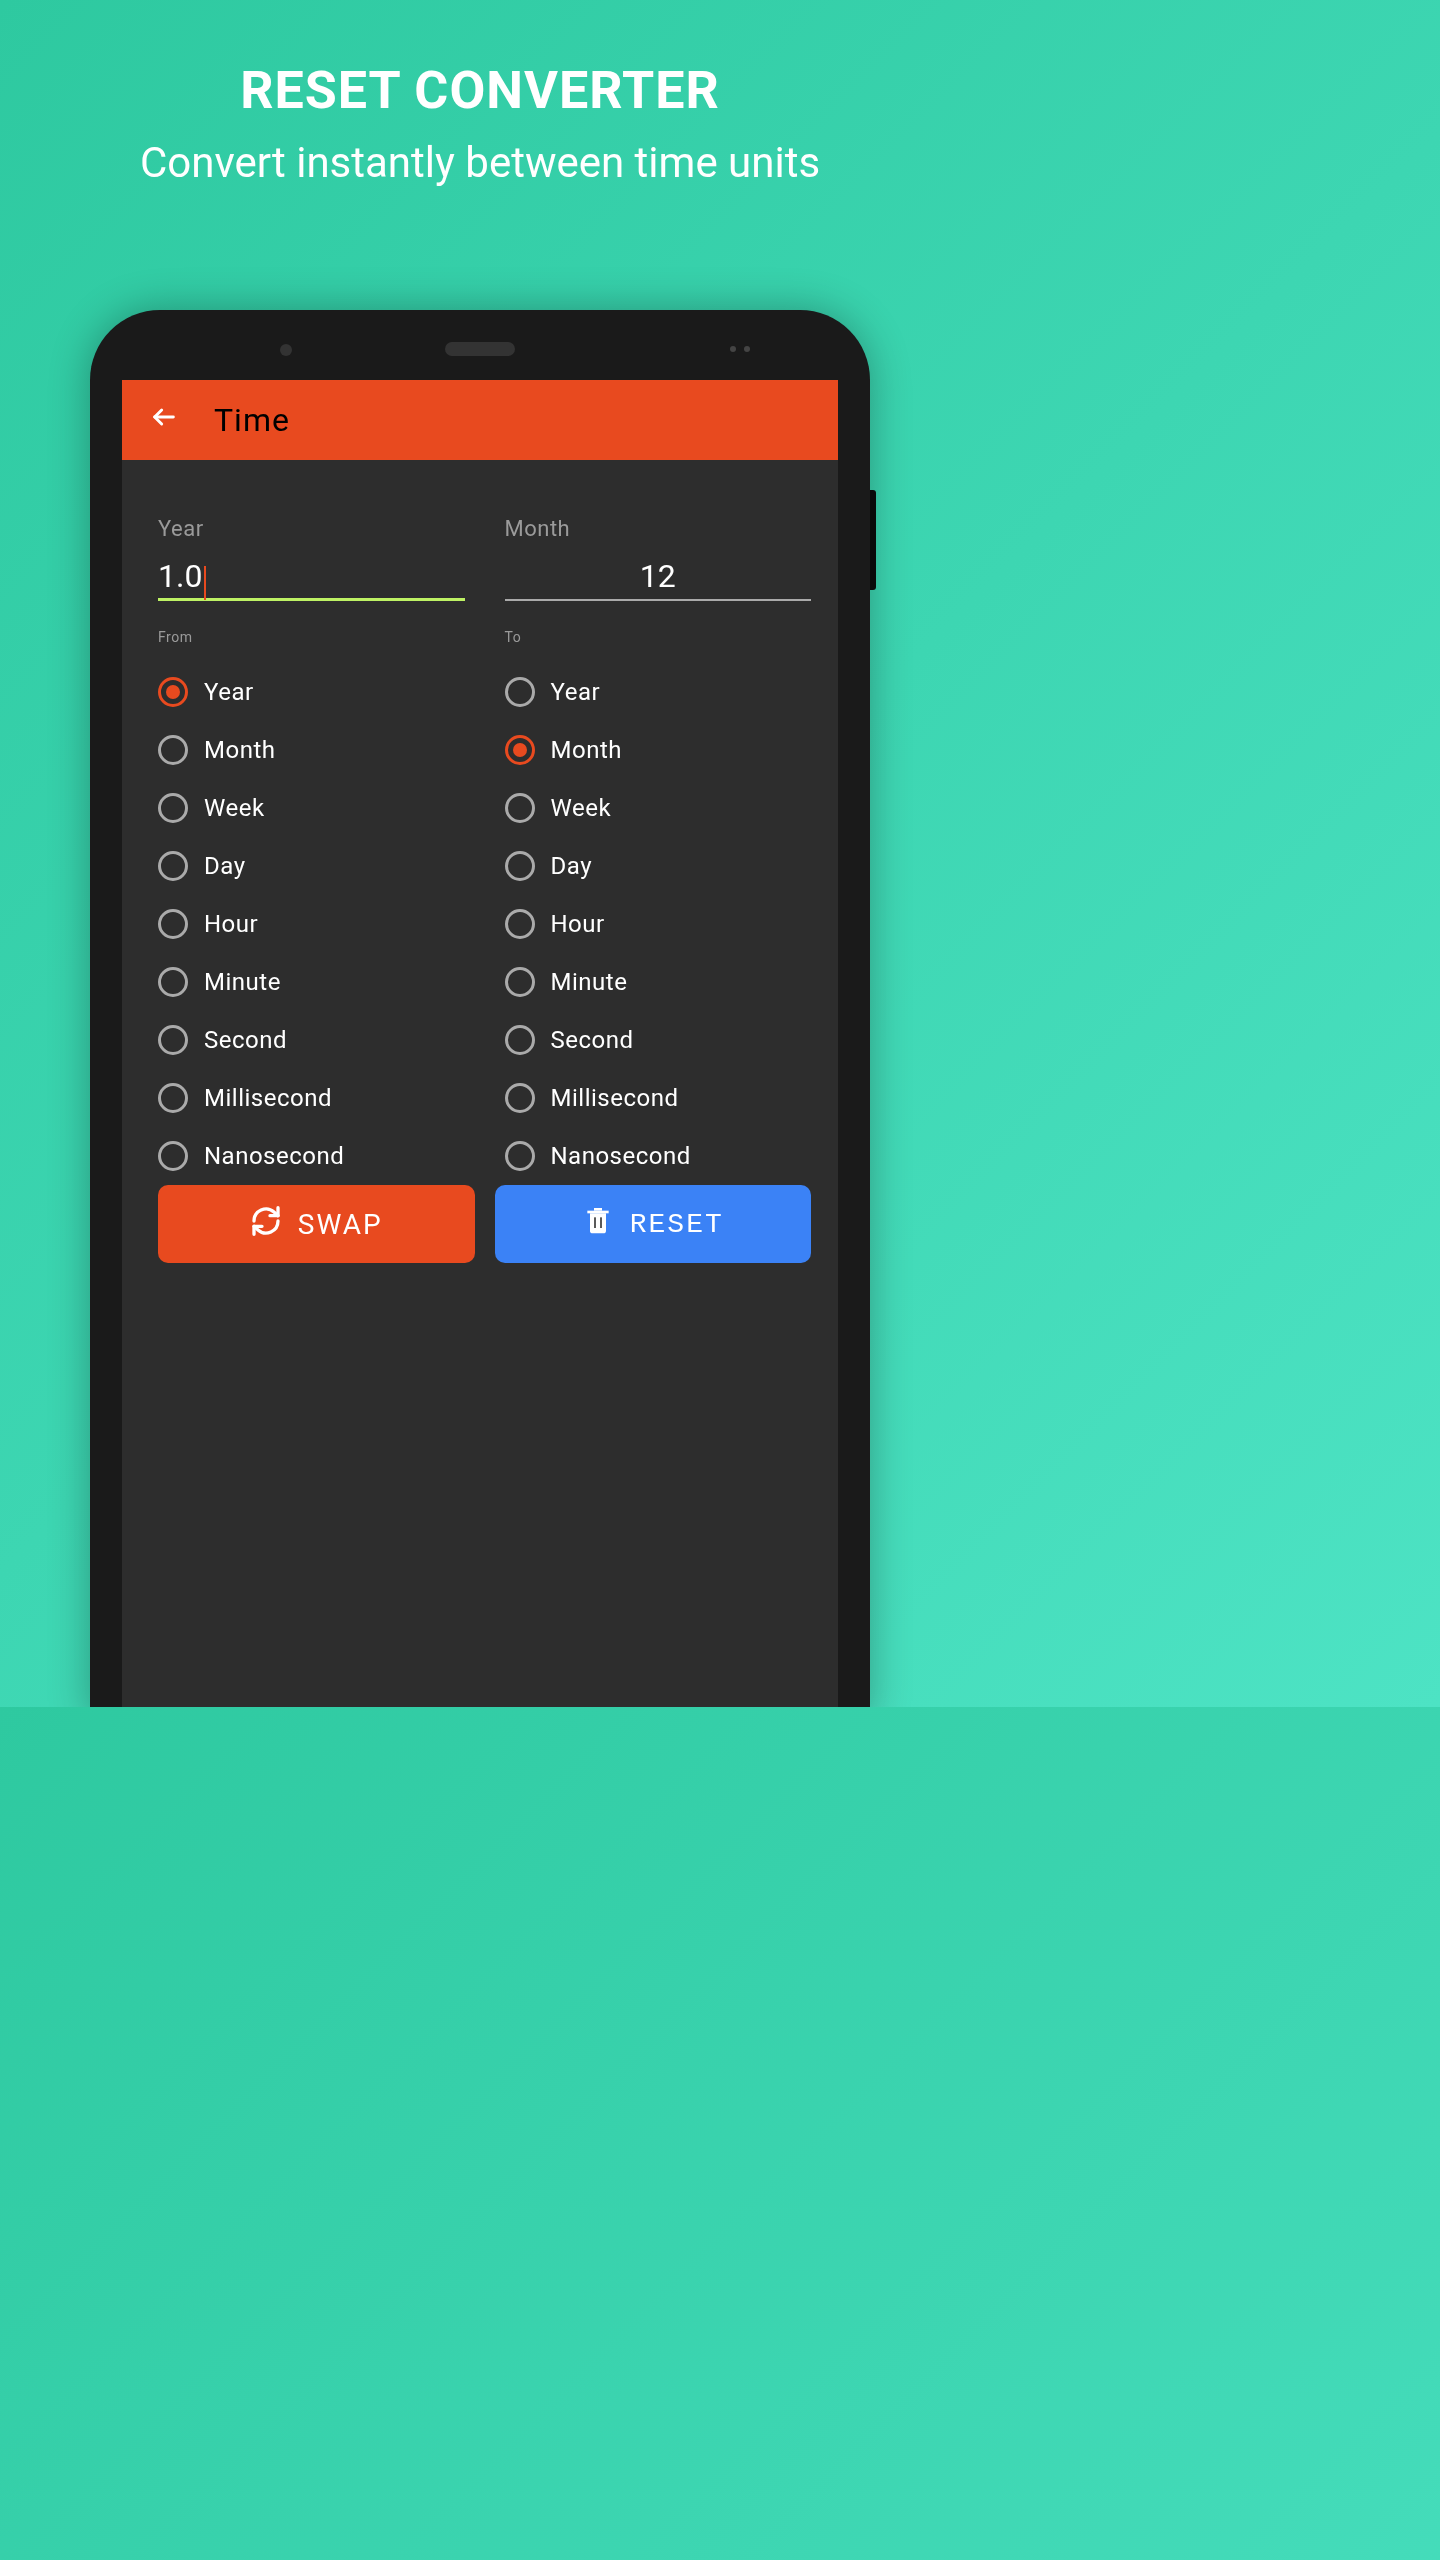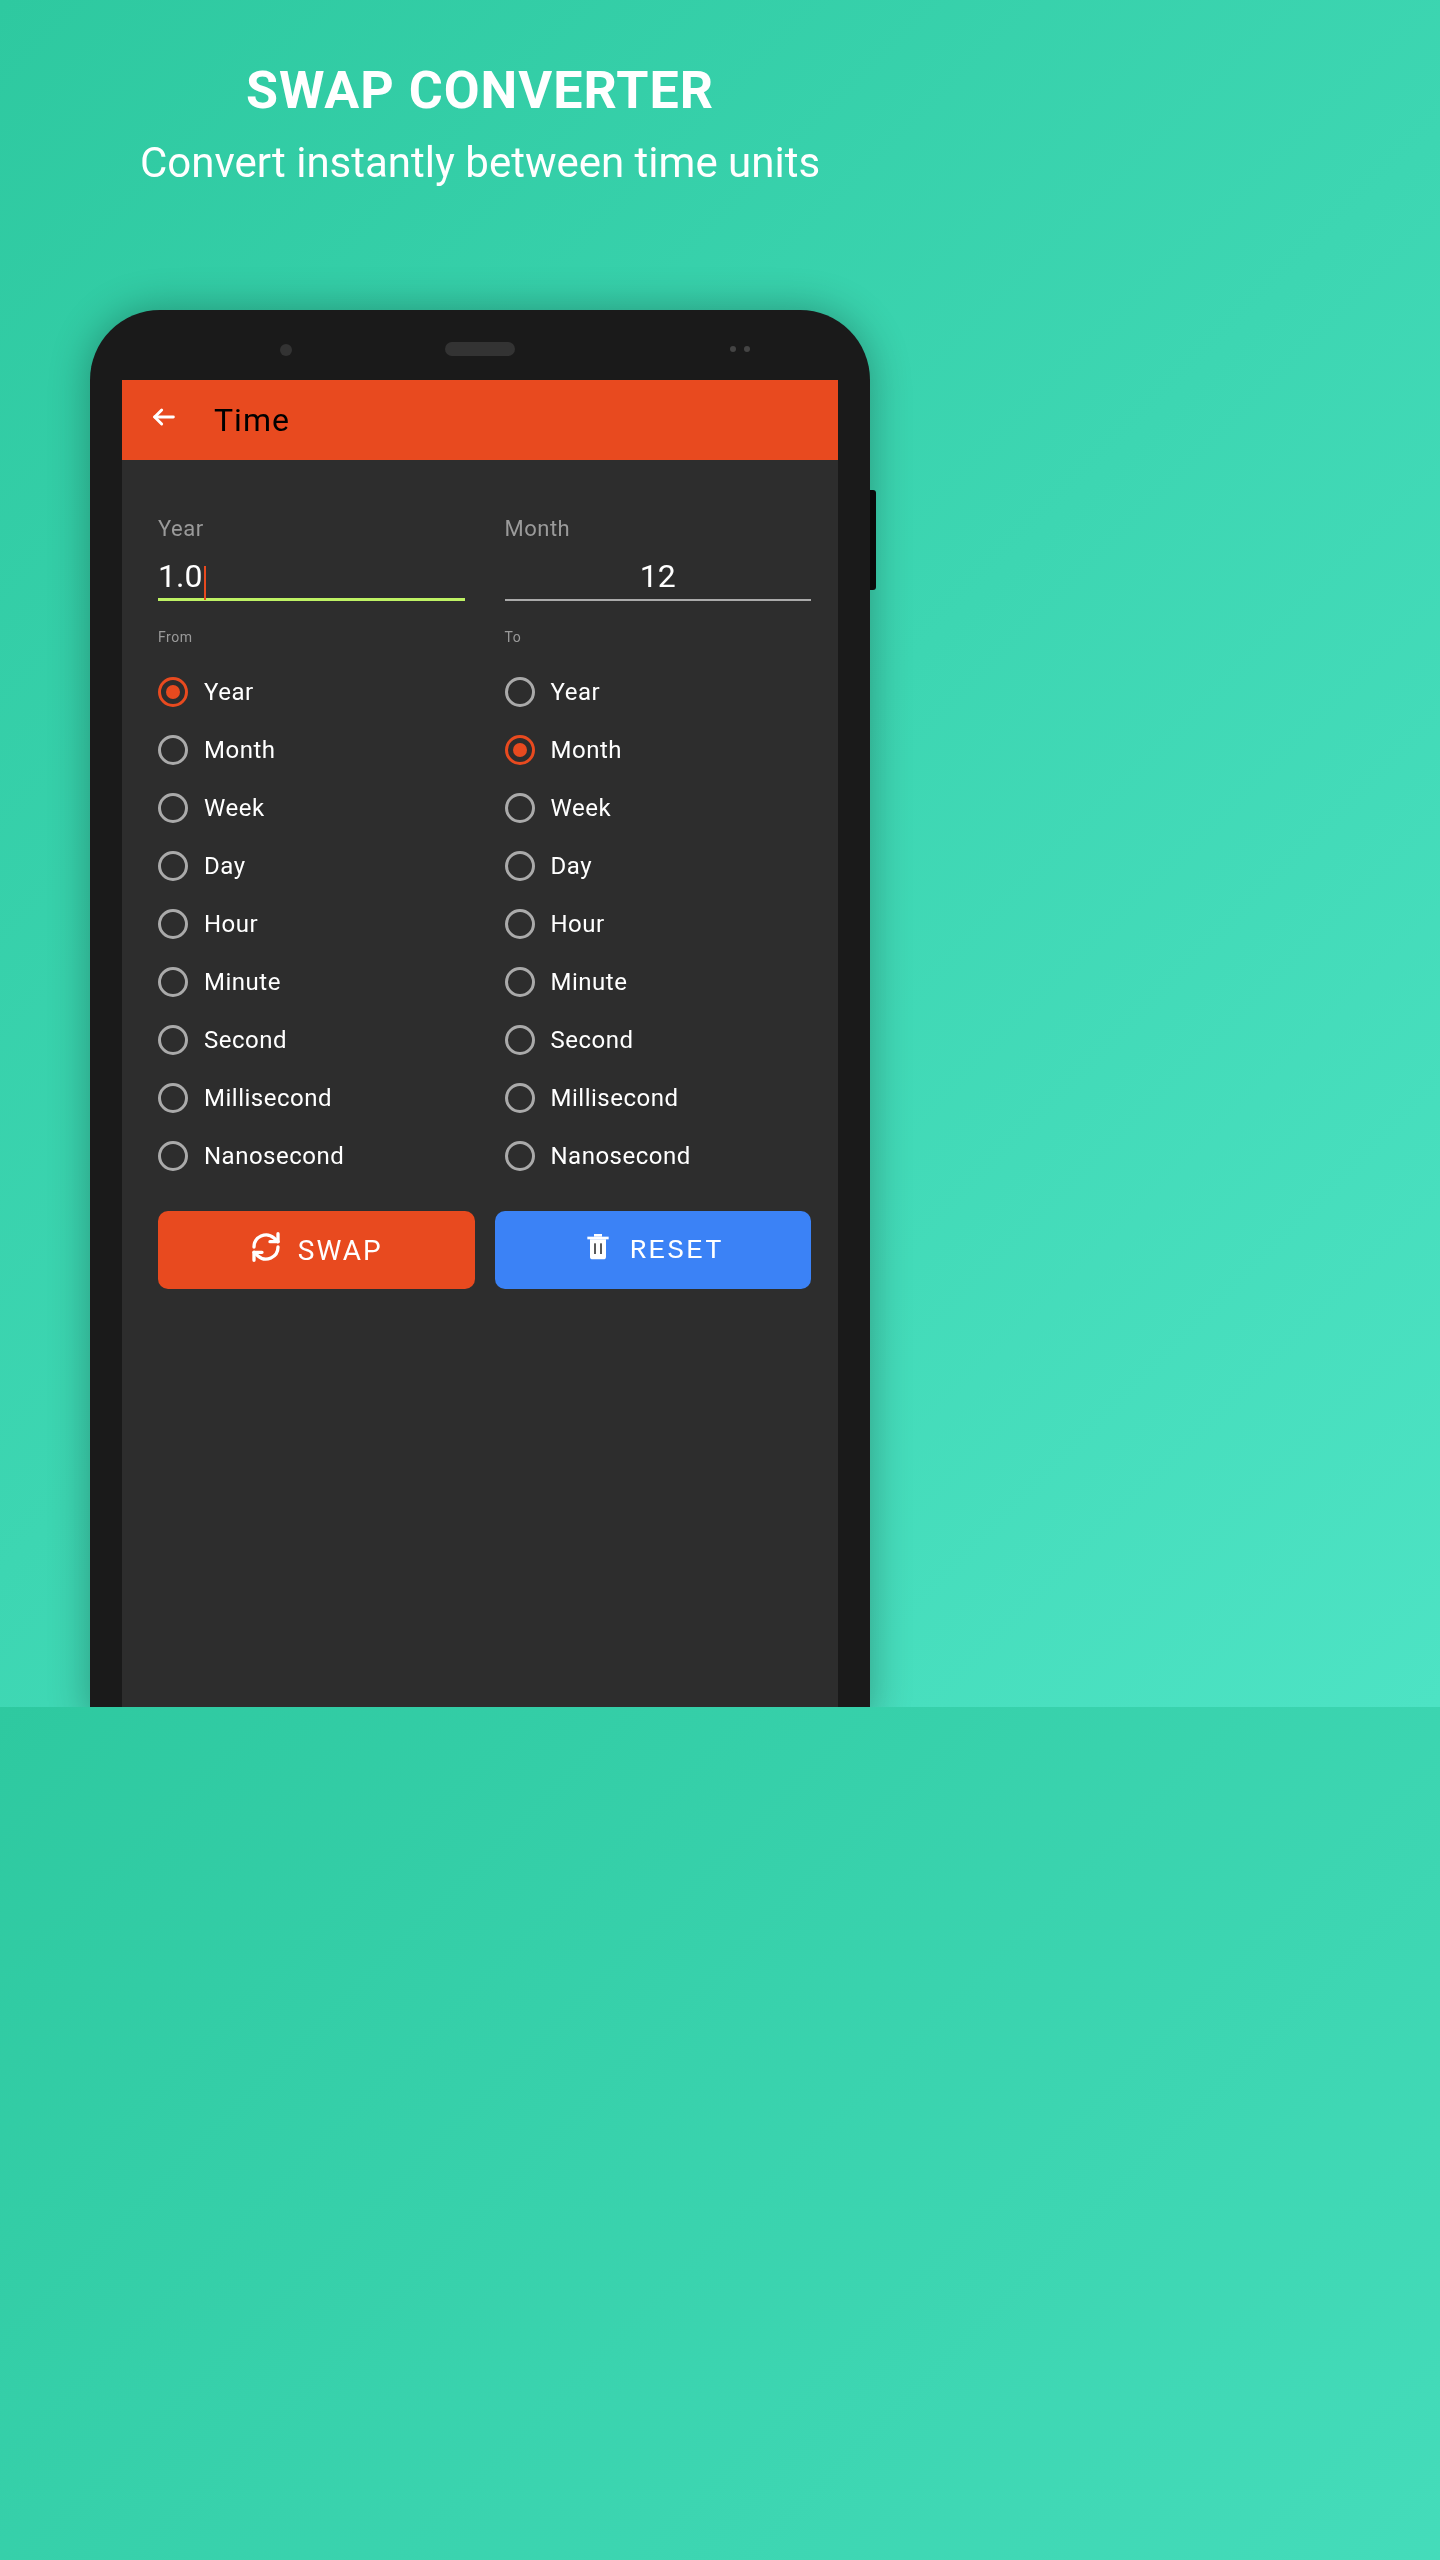--- a/index.html
+++ b/index.html
@@ -180,21 +180,20 @@
   border-radius: 50%;
 }
 .radio-label {
   color: #fff;
   font-size: 24px;
   letter-spacing: 0.5px;
 }
 .button-row {
   display: flex;
   gap: 20px;
-  margin-top: 26px;
 }
 .btn {
   flex: 1;
   height: 78px;
   border-radius: 10px;
   display: flex;
   align-items: center;
   justify-content: center;
   gap: 16px;
   color: #fff;
@@ -205,21 +204,21 @@
 .btn-secondary { background: #3b82f6; font-family: Liberation Mono, monospace; }
 .icon-swap, .icon-trash {
   width: 32px;
   height: 32px;
 }
 </style>
 </head>
 <body>
 
 <div class="promo-text">
-  <div class="promo-title">SWAP CONVERTER</div>
+  <div class="promo-title">RESET CONVERTER</div>
   <div class="promo-subtitle">Convert instantly between time units</div>
 </div>
 
 <div class="phone-frame">
   <div class="speaker"></div>
   <div class="camera-dot"></div>
   <div class="side-dots">
       <span></span>
       <span></span>
     </div>

